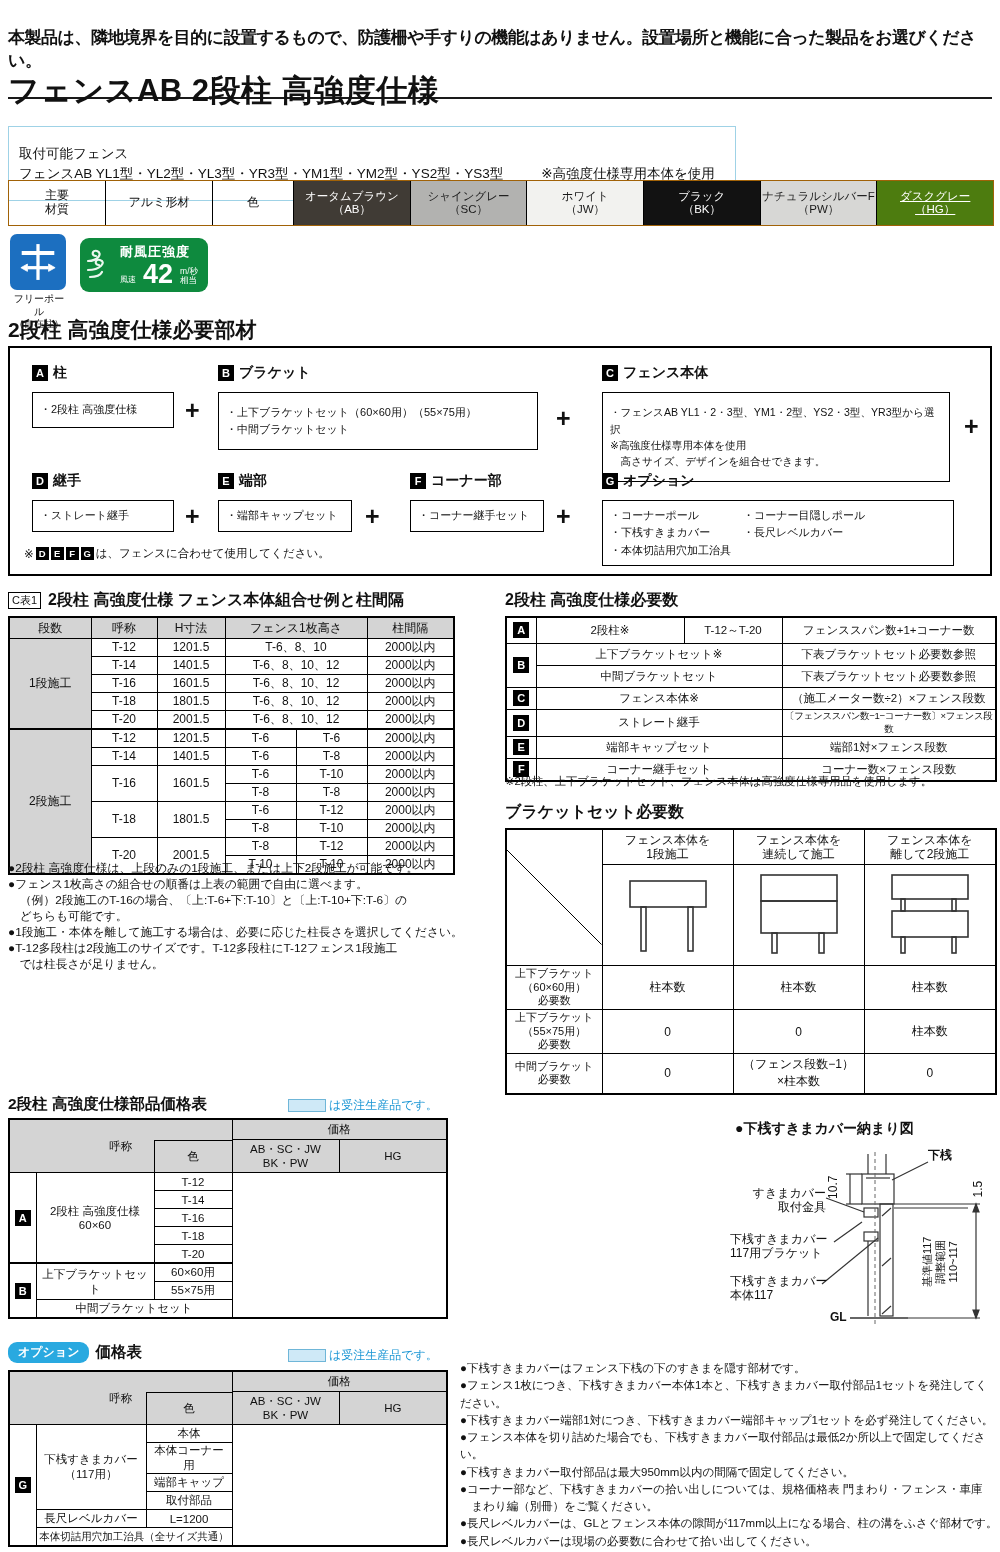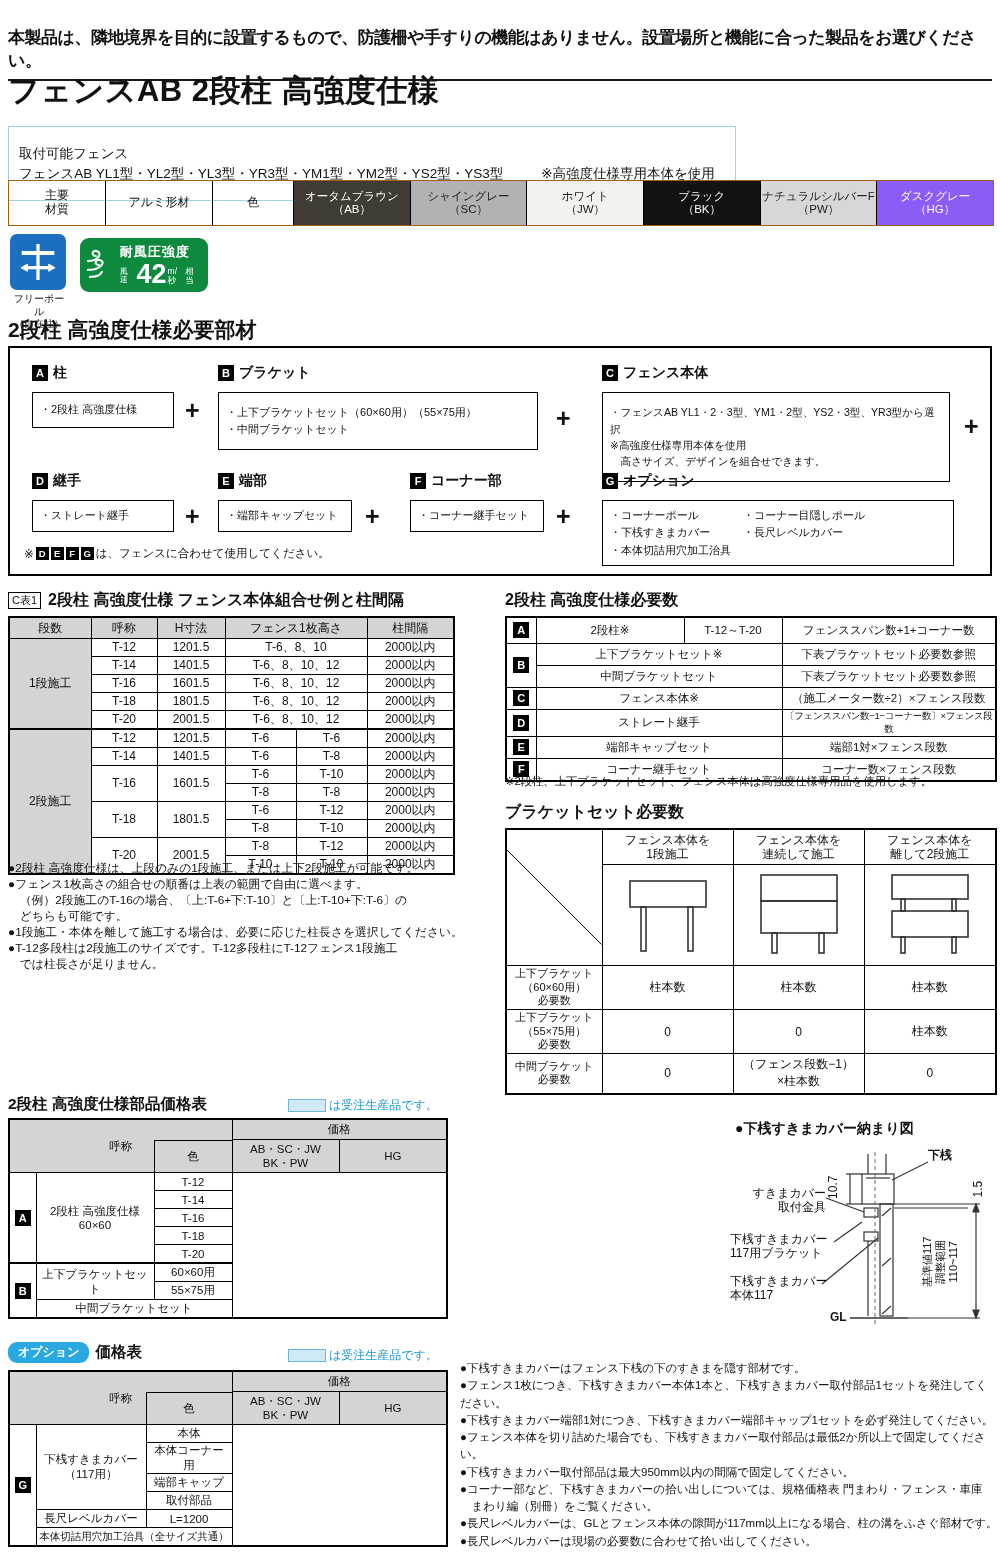--- a/index.html
+++ b/index.html
@@ -5,21 +5,21 @@
   html,body{margin:0;padding:0;}
   body{
     width:1000px;height:1552px;position:relative;background:#fff;color:#111;
     font-family:"Liberation Sans","DejaVu Sans",sans-serif;overflow:hidden;
   }
   .abs{position:absolute;}
   .pre{white-space:pre-line;}
   .b{font-weight:bold;}
 
   
-  #notice{top:26px;left:8px;width:984px;font-size:17px;font-weight:bold;letter-spacing:-0.5px;padding-bottom:7px;border-bottom:2px solid #1a1a1a;}
+  #notice{top:26px;left:8px;width:984px;font-size:17px;font-weight:bold;letter-spacing:-0.5px;padding-bottom:25px;border-bottom:2px solid #1a1a1a;}
   #page-title{top:70px;left:8px;font-size:31px;font-weight:bold;letter-spacing:0.5px;}
 
   
   #compat{top:126px;left:8px;width:706px;border:1px solid #9fd2e6;padding:17px 10px;font-size:13.5px;line-height:1.45;}
   #compat .row2{display:flex;gap:38px;}
 
   
   #colorbar{top:180px;left:8px;width:984px;height:44px;display:flex;border:1px solid #a16207;}
   #colorbar .cell{border-right:1px solid #000;display:flex;flex-direction:column;justify-content:center;align-items:center;font-size:12px;line-height:1.15;text-align:center;}
   #colorbar .cell:last-child{border-right:none;}
@@ -27,22 +27,22 @@
 
   
   #freepole{top:234px;left:10px;width:58px;text-align:center;}
   #freepole .icon{width:56px;height:56px;background:#1c6fc0;border-radius:7px;display:flex;align-items:center;justify-content:center;}
   #freepole .lbl{font-size:10px;line-height:1.25;margin-top:3px;}
   #windbadge{top:238px;left:80px;width:128px;height:54px;background:#0e8a3e;border-radius:9px;color:#fff;display:flex;align-items:center;padding:0 6px;box-sizing:border-box;}
   #windbadge .txt{margin-left:4px;}
   #windbadge .t1{font-size:13px;font-weight:bold;letter-spacing:1px;}
   #windbadge .t2{display:flex;align-items:flex-end;line-height:1;}
   #windbadge .pf{font-size:8px;margin-bottom:4px;}
-  #windbadge .val{font-size:27px;font-weight:bold;margin:0 1px;}
-  #windbadge .un{display:flex;flex-direction:row;font-size:8.5px;line-height:1.1;margin-bottom:2px;}
+  #windbadge .val{font-size:27px;font-weight:bold;margin:0 7px;}
+  #windbadge .un{display:flex;flex-direction:column;font-size:8.5px;line-height:1.1;margin-bottom:2px;}
 
   
   #parts-heading{top:316px;left:8px;font-size:21px;font-weight:bold;}
   #partsbox{top:346px;left:8px;width:984px;height:230px;border:2px solid #000;box-sizing:border-box;}
   .pgh{position:absolute;font-size:14px;font-weight:bold;display:flex;align-items:center;gap:5px;}
   .keybox{display:inline-flex;align-items:center;justify-content:center;background:#000;color:#fff;width:16px;height:16px;font-size:11px;font-weight:bold;flex:none;}
   .pbox{position:absolute;border:1px solid #000;font-size:11px;line-height:1.55;padding:4px 7px;box-sizing:border-box;display:flex;flex-direction:column;justify-content:center;}
   .plus{position:absolute;font-size:25px;font-weight:bold;}
   #gbox .cols{display:flex;gap:12px;}
   #parts-note{position:absolute;left:14px;top:198px;font-size:11.5px;display:flex;align-items:center;gap:2px;}
@@ -137,21 +137,21 @@
     <div>（JW）</div>
   </div>
   <div class="cell cswatch" style="flex: 1 1 0%; background: rgb(18, 18, 18); color: rgb(255, 255, 255);">
     <div>ブラック</div>
     <div>（BK）</div>
   </div>
   <div class="cell cswatch" style="flex: 1 1 0%; background: rgb(215, 215, 213); color: rgb(26, 26, 26);">
     <div>ナチュラルシルバーF</div>
     <div>（PW）</div>
   </div>
-  <div class="cell cswatch" style="flex: 1 1 0%; background: #8b5cf6; color: rgb(255, 255, 255);">
+  <div class="cell cswatch" style="flex: 1 1 0%; background: #4d7c0f; color: rgb(255, 255, 255); text-decoration: underline;">
     <div>ダスクグレー</div>
     <div>（HG）</div>
   </div>
 </div>
 
 <div class="abs" id="freepole">
   <div class="icon">
     <svg width="44" height="44" viewBox="0 0 54 54">
       <g stroke="#fff" fill="#fff">
         <line x1="27" y1="5" x2="27" y2="49" stroke-width="4"></line>

